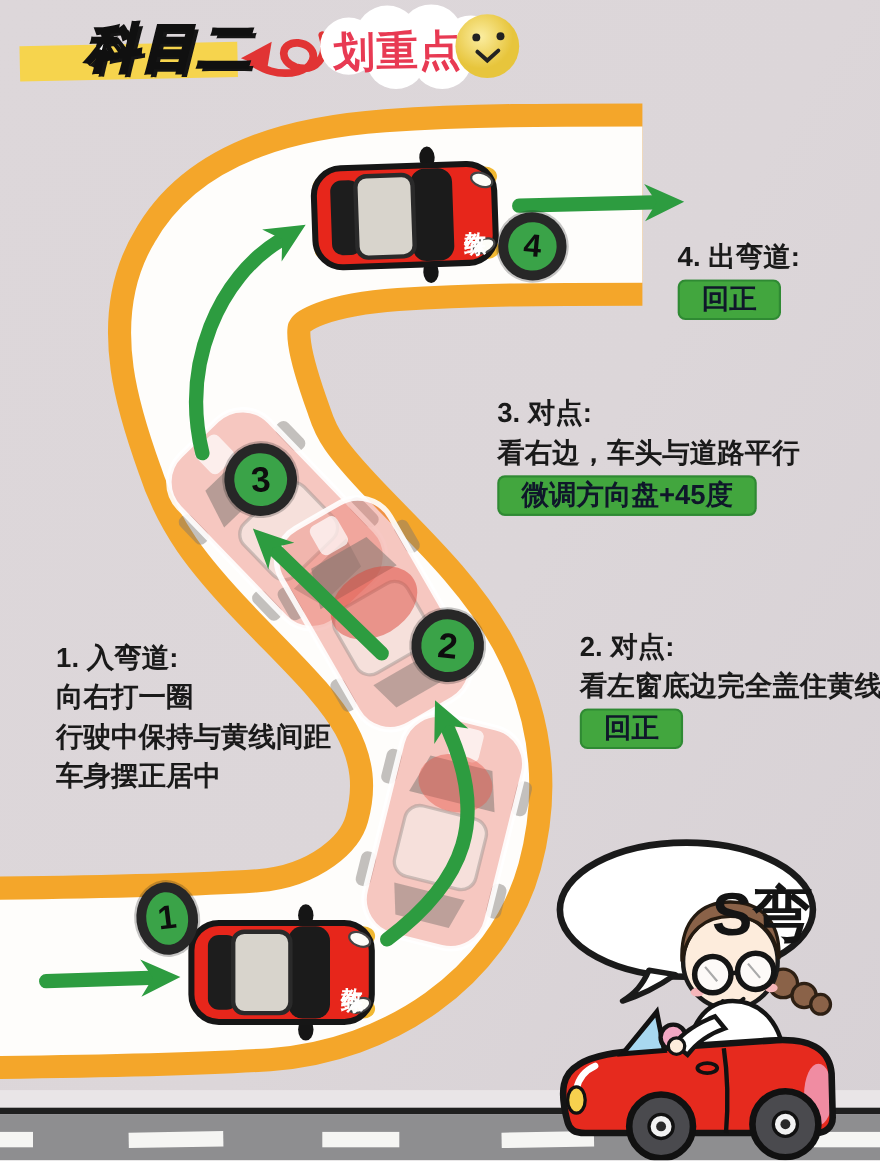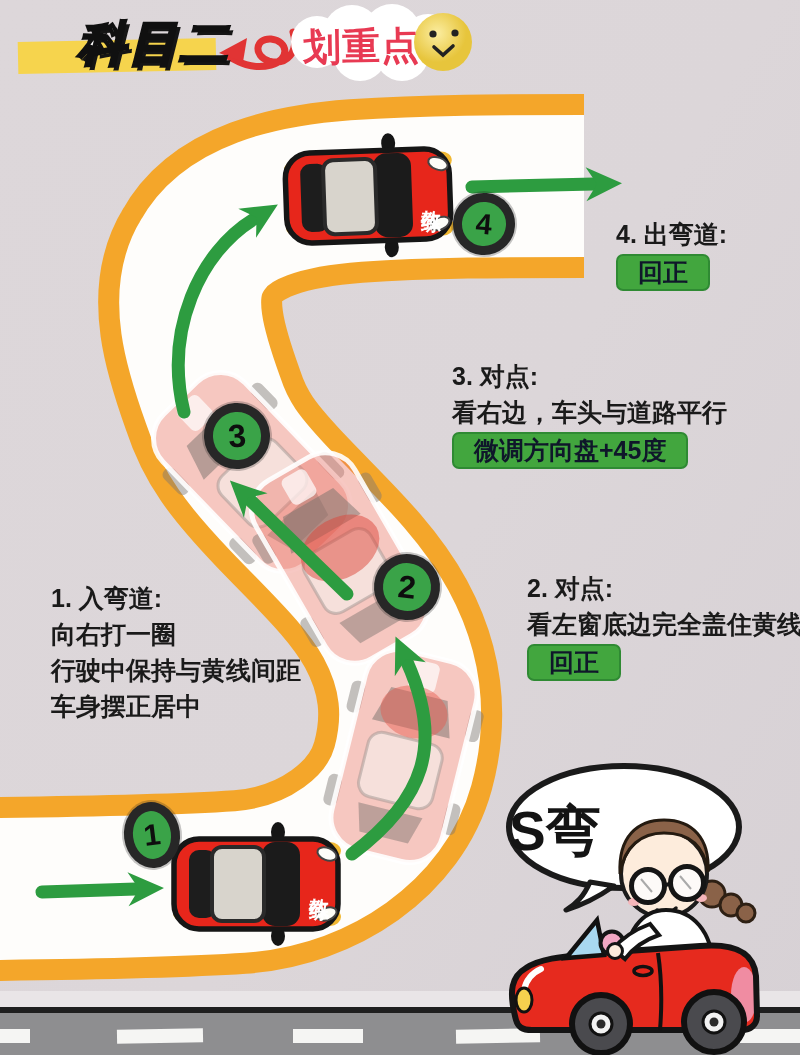--- a/index.html
+++ b/index.html
@@ -35,21 +35,21 @@
   .b2{left:374px;top:554px;width:48px;height:48px;font-size:32px;transform:rotate(6deg);}
   .b3{left:204px;top:403px;width:48px;height:48px;font-size:32px;transform:rotate(-4deg);}
   .b4{left:453px;top:193px;width:44px;height:44px;font-size:29px;transform:rotate(5deg);}
   
   .plate{width:24px;height:64px;display:flex;align-items:center;justify-content:center;
      color:#fff;font-size:20px;font-weight:800;writing-mode:vertical-rl;text-orientation:upright;
      letter-spacing:3px;}
   .p4{left:420px;top:165px;}
   .p1{left:308px;top:853px;}
   
-  .bubble-text{left:509px;top:795px;width:230px;text-align:left;font-size:55px;font-weight:900;color:#141414;}
+  .bubble-text{left:509px;top:795px;width:230px;text-align:right;font-size:55px;font-weight:900;color:#141414;}
 </style>
 </head>
 <body>
 
 <div id="canvas">
 
 <svg id="scene" width="800" height="1055" viewBox="0 0 800 1055">
   <defs>
     <marker id="ah" viewBox="0 0 40 40" refX="10" refY="20" markerWidth="40" markerHeight="40" markerUnits="userSpaceOnUse" orient="auto">
       <path d="M 2 3 L 38 20 L 2 37 L 13 20 Z" fill="#2d9c40"></path>

